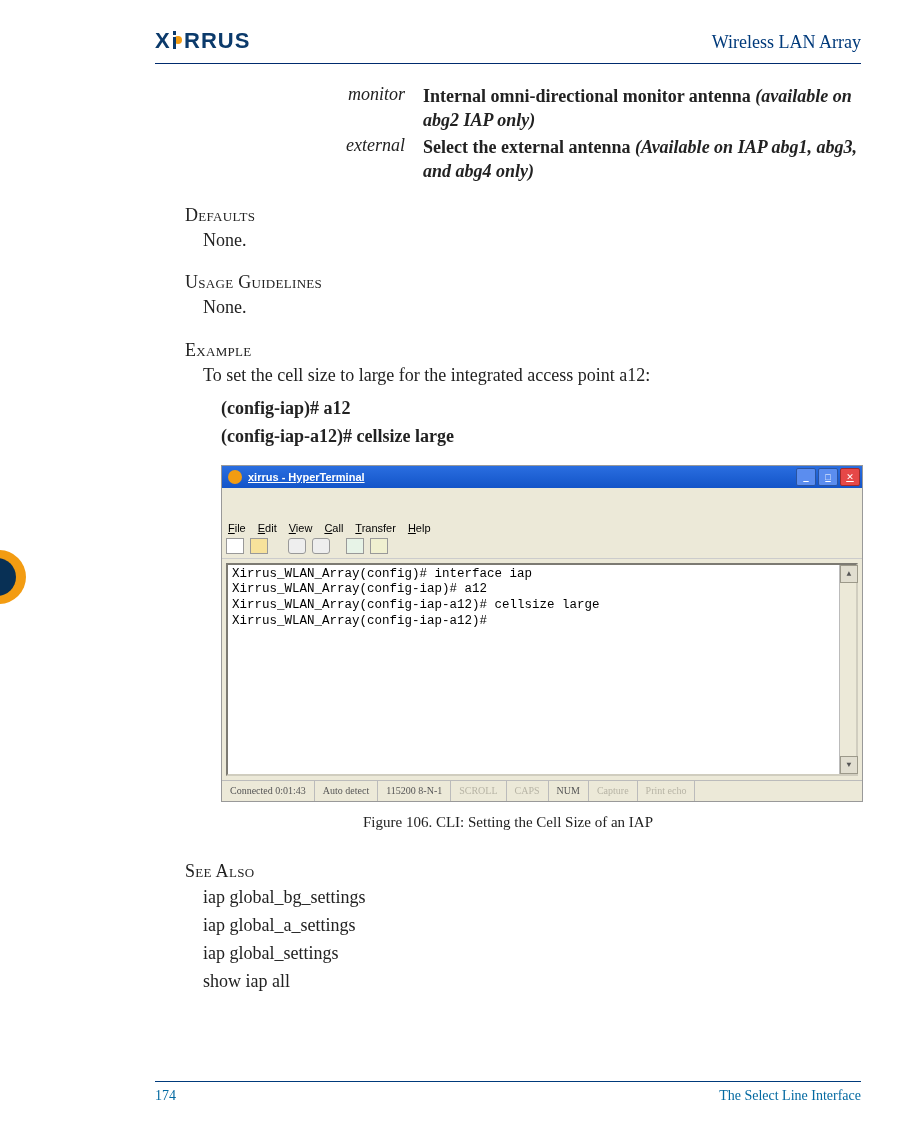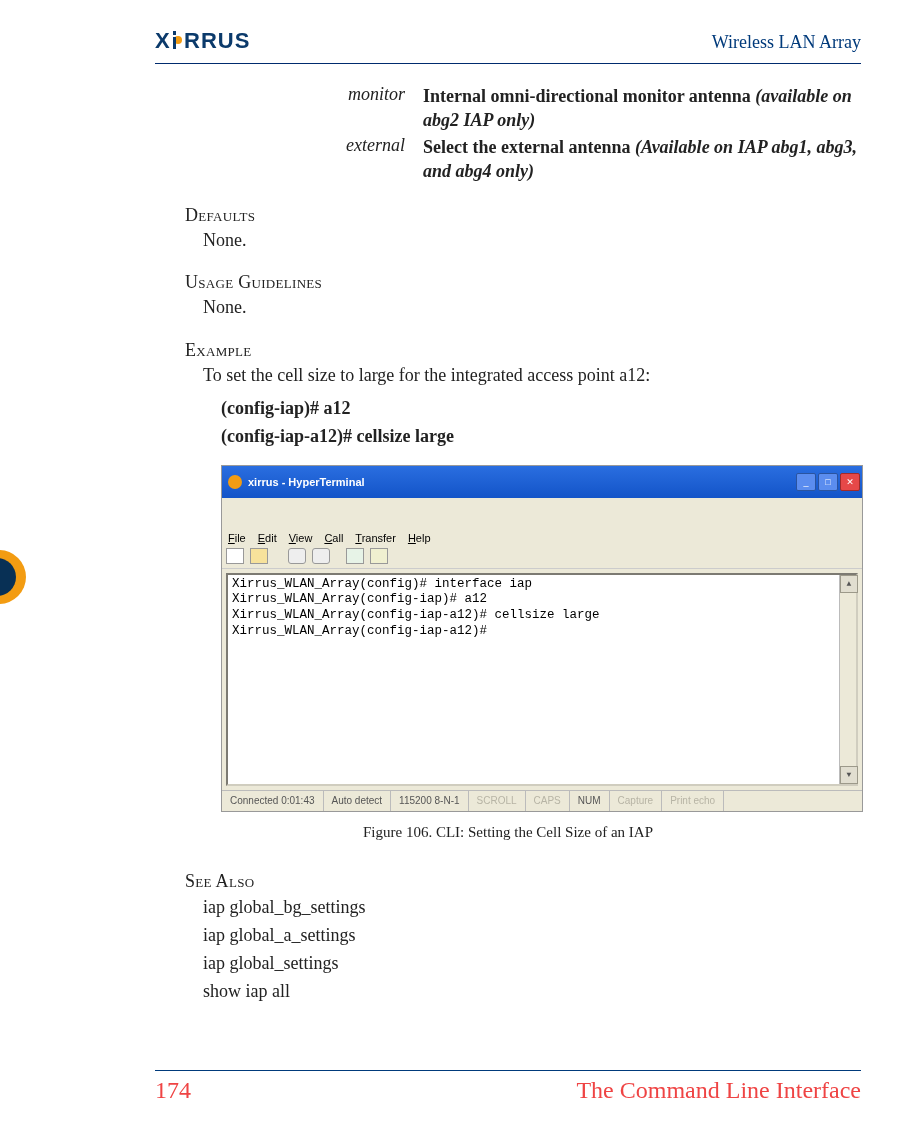--- a/index.html
+++ b/index.html
@@ -69,22 +69,23 @@
     border: 1px solid #999;
     background: #ece9d8;
     font-family: Tahoma, Arial, sans-serif;
     font-size: 11px;
   }
   .tb {
     background: linear-gradient(#2a6ee0, #1354c8);
     color: #fff;
     display: flex;
     align-items: center;
-    height: 32px;
+    height: 22px;
     padding: 0 2px;
+    text-decoration: underline;
   }
   .tb-icon {
     width: 14px; height: 14px;
     background: #f39c12;
     border-radius: 50%;
     margin: 0 4px;
     display: inline-block;
   }
   .tb-title { flex: 1; padding-left: 2px; font-weight: bold; font-size: 11px; }
   .tb-btns { display: flex; gap: 2px; }
@@ -152,20 +153,21 @@
   .term .scroll .up{top:0;}
   .term .scroll .down{bottom:0;}
   .sb {
     height: 20px;
     border-top: 1px solid #bbb;
     display: flex;
     font-size: 10px;
     color: #555;
     background: #ece9d8;
     align-items:center;
+    font-family:Liberation Serif, serif;
   }
   .sb .cell {
     padding: 0 8px;
     border-right: 1px solid #bbb;
     height:100%; display:flex;align-items:center;
   }
   .sb .cell.off { color: #b7b4a5; }
   .fig-caption {
     text-align: center;
     font-size: 15px;
@@ -191,22 +193,22 @@
     background: #083055;
     border-radius: 0 19px 19px 0;
   }
   .footer {
     position: absolute;
     left: 155px;
     bottom: 30px;
     width: 706px;
     border-top: 1px solid #003a7b;
     padding-top: 6px;
-    color: #ef4444;
-    font-size: 24px;
+    color: #0369a1;
+    font-size: 14px;
   }
   .footer .pnum { float:left; }
   .footer .chap { float:right; }
 </style>
 </head>
 <body>
 
 <div class="side-tab">
   <div class="orange"></div>
   <div class="dark"></div>
@@ -313,15 +315,15 @@
     <div>iap global_bg_settings</div>
     <div>iap global_a_settings</div>
     <div>iap global_settings</div>
     <div>show iap all</div>
   </div>
 
 </div>
 
 <div class="footer">
   <span class="pnum">174</span>
-  <span class="chap">The Command Line Interface</span>
+  <span class="chap">The Select Line Interface</span>
   <div style="clear:both"></div>
 </div>
 
 </body></html>

